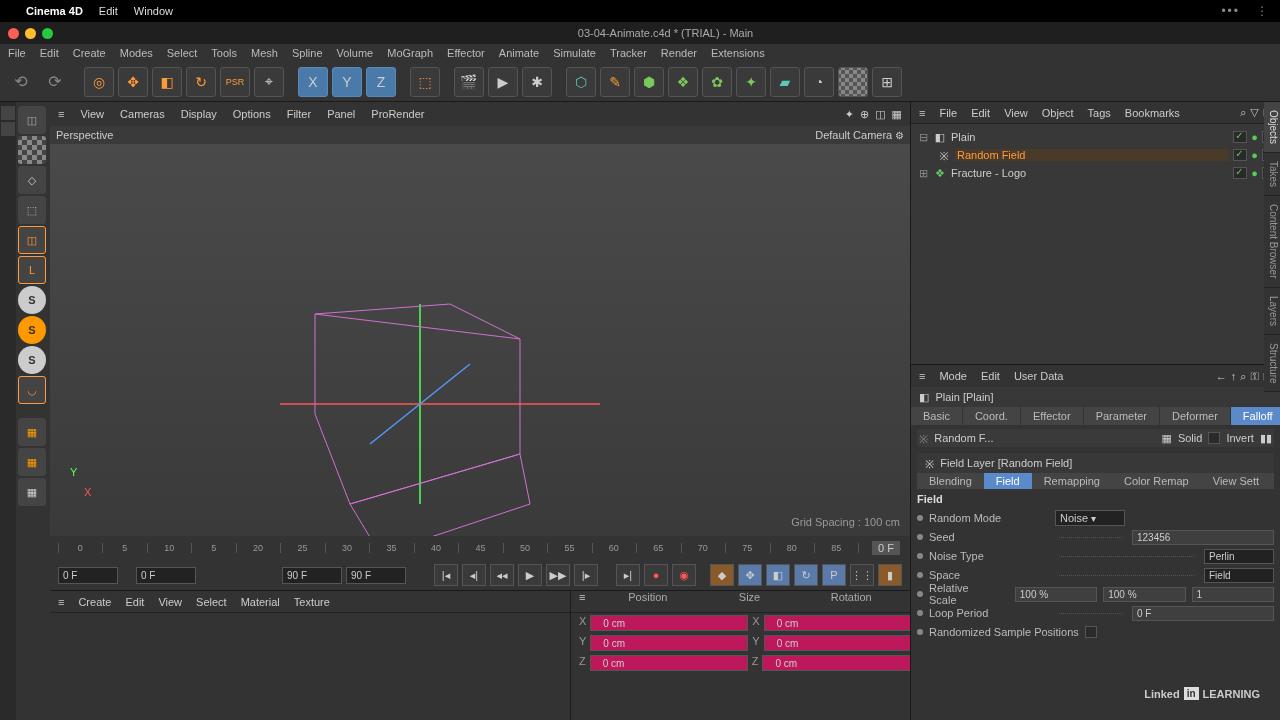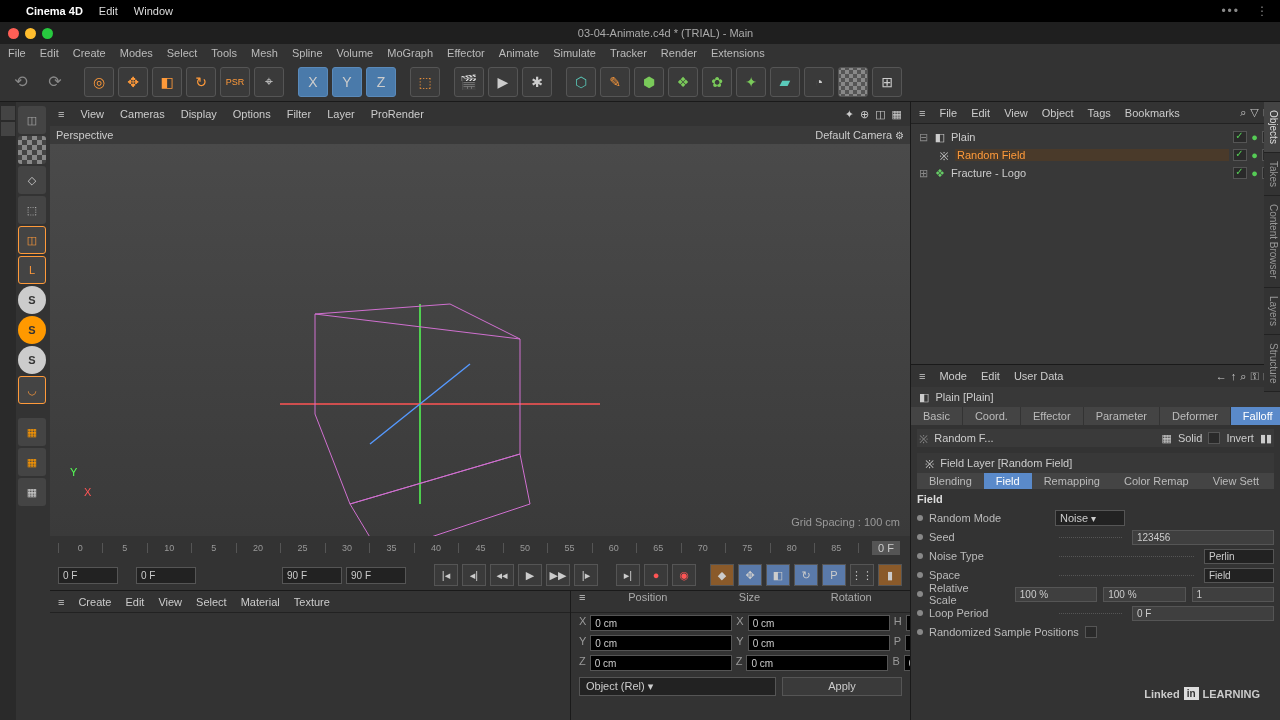--- a/index.html
+++ b/index.html
@@ -50,21 +50,21 @@
 .pb-btn.orange { background:#8a5a2a; }
 .pb-btn.sel { background:#5a7aaa; }
 .bottom-panels { display:flex; height: 130px; }
 .mat-panel { flex:1; background:#333; border-top:1px solid #1a1a1a; }
 .mat-menu { height:22px; display:flex; align-items:center; gap:14px; padding:0 8px; border-bottom:1px solid #222;}
 .coord-panel { width: 340px; background:#333; border-top:1px solid #1a1a1a; border-left:1px solid #1a1a1a;}
 .coord-hdr { height:22px; display:flex; padding:0 8px; border-bottom:1px solid #222;}
 .coord-hdr .col { flex:1; text-align:center; color:#aaa; }
 .coord-row { display:flex; padding:2px 8px; height:20px; gap:4px; }
 .coord-row .lbl { width:14px; color:#999; }
-.coord-row .val { flex:1; background:#000000; border:1px solid #555; padding:1px 4px; font-size:10px; }
+.coord-row .val { flex:1; background:#be185d; border:1px solid #555; padding:1px 12px; font-size:10px; }
 .coord-footer { display:flex; padding:4px 8px; gap:6px;}
 .coord-footer .sel { flex:1; background:#222; border:1px solid #555; padding:2px 6px;}
 .coord-footer .btn { width:120px; background:#3a3a3a; border:1px solid #555; text-align:center; padding:2px;}
 .right-col { width: 370px; background: #333; border-left:1px solid #1a1a1a; display:flex; flex-direction:column; }
 .obj-menubar { height:22px; display:flex; align-items:center; gap:14px; padding:0 8px; border-bottom:1px solid #222;}
 .obj-menubar .rt { margin-left:auto; display:flex; gap:4px; color:#888;}
 .obj-tree { flex:0 0 auto; height:240px; background:#383838; padding:4px; }
 .tree-row { display:flex; align-items:center; height:18px; gap:4px; padding-left:4px;}
 .tree-row.indent { padding-left:22px; }
 .tree-toggle { width:10px; color:#888; }
@@ -196,21 +196,21 @@
   </div>
 
   <div class="viewport-col">
     <div class="vp-menubar">
       <span>≡</span>
       <span>View</span>
       <span>Cameras</span>
       <span>Display</span>
       <span>Options</span>
       <span>Filter</span>
-      <span>Layer</span>
+      <span>Panel</span>
       <span>ProRender</span>
       <span style="margin-left:auto; display:flex; gap:6px;">
         <span>✦</span>
         <span>⊕</span>
         <span>◫</span>
         <span>▦</span>
       </span>
     </div>
     <div class="vp-header">
       <span>Perspective</span>
@@ -323,24 +323,20 @@
           <input class="val" value="0 °" style="">
         </div>
         <div class="coord-row">
           <span class="lbl">Z</span>
           <input class="val" value="0 cm" style="">
           <span class="lbl">Z</span>
           <input class="val" value="0 cm" style="">
           <span class="lbl">B</span>
           <input class="val" value="0 °" style="">
         </div>
-        <div class="coord-footer">
-          <div class="sel"><span>Object (Rel)</span> ▾</div>
-          <div class="btn">Apply</div>
-        </div>
       </div>
     </div>
   </div>
 
   <div class="right-col">
     <div class="obj-menubar">
       <span>≡</span>
       <span>File</span>
       <span>Edit</span>
       <span>View</span>

